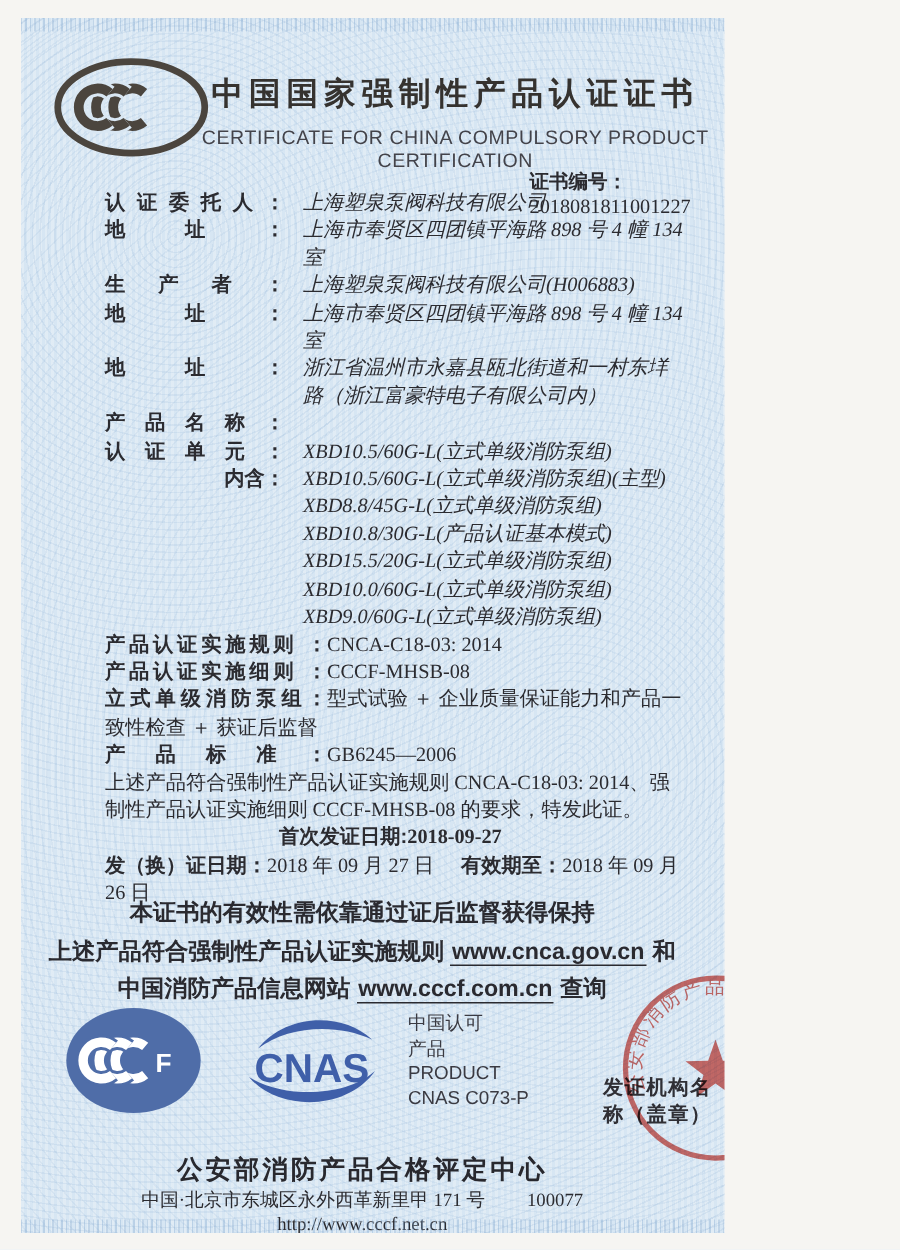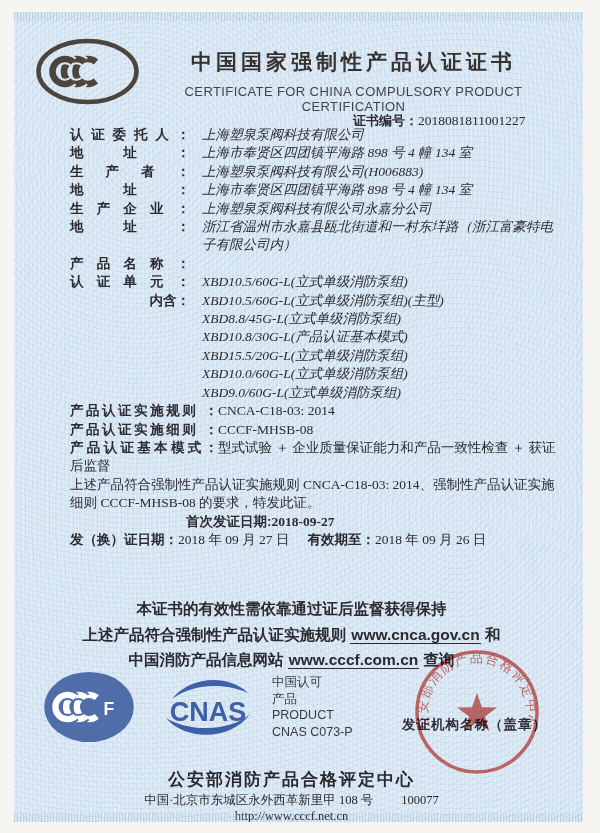--- a/index.html
+++ b/index.html
@@ -3,21 +3,21 @@
 <meta charset="utf-8">
 <style>
   html,body{margin:0;padding:0;}
   body{
     width:600px;height:833px;position:relative;overflow:hidden;
     background:#f6f5f2;
     font-family:"Liberation Sans",sans-serif;
     color:#2b2b30;
   }
   .cert{
-    position:absolute;left:14px;top:12px;width:569px;height:810px;
+    position:absolute;left:14px;top:12px;width:469px;height:810px;
     background-color:#d9e7f3;
     background-image:
       repeating-radial-gradient(circle at 22% 18%, rgba(140,175,212,0.16) 0 1px, rgba(255,255,255,0) 1px 5px),
       repeating-radial-gradient(circle at 78% 62%, rgba(140,175,212,0.13) 0 1px, rgba(255,255,255,0) 1px 6px),
       repeating-linear-gradient(90deg, rgba(255,255,255,0.20) 0 2px, rgba(206,226,243,0.20) 2px 4px);
     overflow:hidden;
   }
   .cert::before,.cert::after{
     content:"";position:absolute;left:0;right:0;height:9px;
     background:repeating-linear-gradient(90deg, rgba(120,160,202,0.30) 0 1px, rgba(120,160,202,0) 1px 3px);
@@ -99,24 +99,20 @@
     </div>
     <div class="frow">
       <span class="lb">生产者：</span>
       <span class="fval">上海塑泉泵阀科技有限公司(H006883)</span>
     </div>
     <div class="frow">
       <span class="lb">地址：</span>
       <span class="fval">上海市奉贤区四团镇平海路 898 号 4 幢 134 室</span>
     </div>
     <div class="frow">
-      <span class="lb">生产企业：</span>
-      <span class="fval">上海塑泉泵阀科技有限公司永嘉分公司</span>
-    </div>
-    <div class="frow">
       <span class="lb">地址：</span>
       <span class="fval">浙江省温州市永嘉县瓯北街道和一村东垟路（浙江富豪特电子有限公司内）</span>
     </div>
     <div class="frow">
       <span class="lb">产品名称：</span>
     </div>
     <div class="frow">
       <span class="lb">认证单元：</span>
       <span class="fval">XBD10.5/60G-L(立式单级消防泵组)</span>
     </div>
@@ -131,21 +127,24 @@
         <div>XBD9.0/60G-L(立式单级消防泵组)</div>
       </span>
     </div>
     <p class="wrow">
       <span class="lbw">产品认证实施规则 ：</span><span class="v">CNCA-C18-03: 2014</span>
     </p>
     <p class="wrow">
       <span class="lbw">产品认证实施细则 ：</span><span class="v">CCCF-MHSB-08</span>
     </p>
     <p class="wrow">
-      <span class="lbw">产品认证基本模式：</span><span class="v">型式试验 ＋ 企业质量保证能力和产品一致性检查 ＋ 获证后监督</span>
+      <span class="lbw">立式单级消防泵组：</span><span class="v">型式试验 ＋ 企业质量保证能力和产品一致性检查 ＋ 获证后监督</span>
+    </p>
+    <p class="wrow">
+      <span class="lbw">产品标准：</span><span class="v">GB6245—2006</span>
     </p>
     <p class="statement">
       <span class="v">上述产品符合强制性产品认证实施规则 CNCA-C18-03: 2014、强制性产品认证实施细则 CCCF-MHSB-08 的要求，特发此证。</span>
     </p>
     <div class="first-issue">
       <span>首次发证日期:</span><span class="v">2018-09-27</span>
     </div>
     <div class="issue-line">
       <span>发（换）证日期：</span><span class="v">2018 年 09 月 27 日</span><span class="gap-left">有效期至：</span><span class="v">2018 年 09 月 26 日</span>
     </div>
@@ -190,17 +189,17 @@
     <circle cx="64" cy="64" r="60" fill="none" stroke="#d4554e" stroke-width="3.5"></circle>
     <path id="stampArc" d="M 17.3 81.9 A 50 50 0 1 1 110.7 81.9" fill="none"></path>
     <text font-size="13" fill="#d4554e" letter-spacing="1.6" font-family="Liberation Serif, serif">
       <textPath href="#stampArc" xlink:href="#stampArc" startOffset="2">公安部消防产品合格评定中心</textPath>
     </text>
     <polygon points="64,45 68.9,59.2 84,59.5 72,68.6 76.3,83 64,74.4 51.7,83 56,68.6 44,59.5 59.1,59.2" fill="#d4554e"></polygon>
   </svg>
 
   <div class="orgname">公安部消防产品合格评定中心</div>
   <div class="orgaddr">
-    <span>中国·北京市东城区永外西革新里甲 108 号</span><span class="pc">100077</span>
+    <span>中国·北京市东城区永外西革新里甲 171 号</span><span class="pc">100077</span>
   </div>
   <div class="orgurl">http://www.cccf.net.cn</div>
 
 </div>
 
 </body></html>

